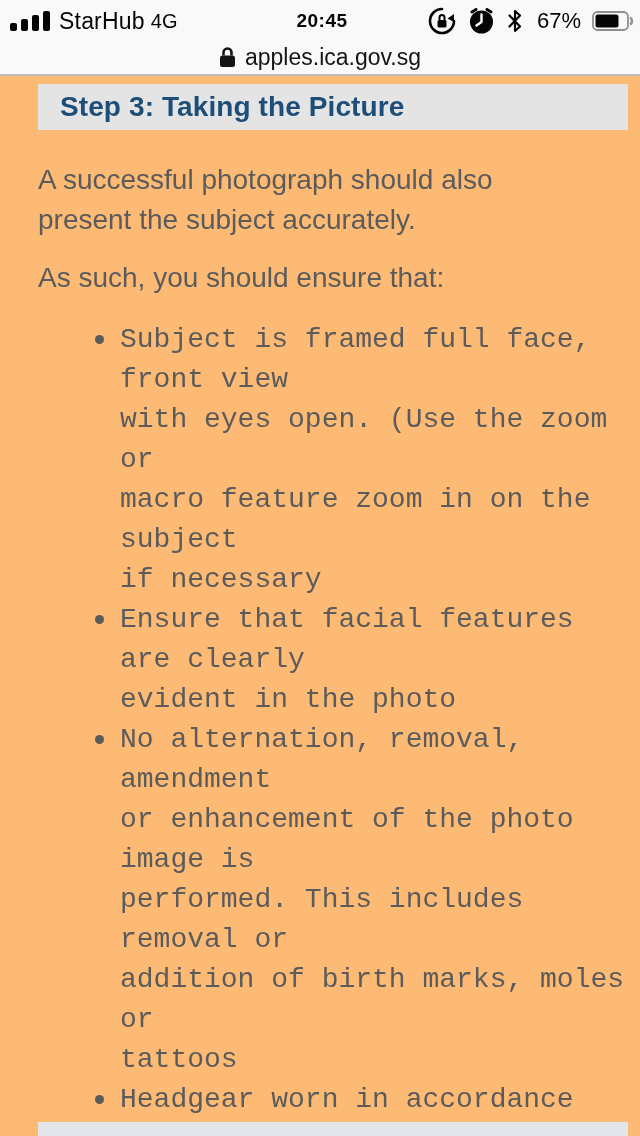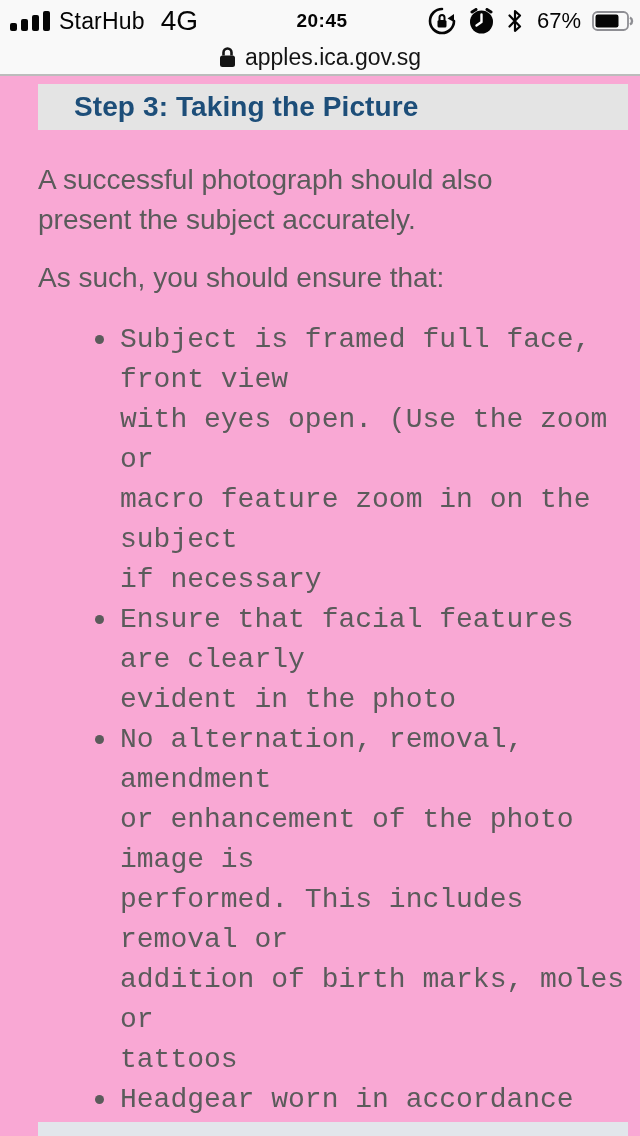--- a/index.html
+++ b/index.html
@@ -5,21 +5,21 @@
   html, body {
     margin: 0;
     padding: 0;
     background: #ffffff;
     font-family: "Liberation Sans", "DejaVu Sans", sans-serif;
   }
   .screen {
     position: relative;
     width: 640px;
     height: 1136px;
-    background: #f9a8d4;
+    background: #fdba74;
     overflow: hidden;
   }
 
   
   .chrome {
     background: var(--chrome-bg, #f9f9f9);
     border-bottom: 2px solid var(--hairline, #bcbcbc);
     height: 76px;
     box-sizing: border-box;
   }
@@ -30,21 +30,21 @@
     padding: 2px 6px 0 10px;
     box-sizing: border-box;
     color: #050505;
   }
   .status-left {
     flex: 1;
     display: flex;
     align-items: center;
   }
   .carrier { font-size: 23px; margin-left: 7px; letter-spacing: 0.2px; }
-  .network { font-size: 28px; margin-left: 16px; }
+  .network { font-size: 20px; margin-left: 6px; }
   .status-time {
     font-size: 19px;
     font-weight: 700;
     letter-spacing: 0.5px;
   }
   .status-right {
     flex: 1;
     display: flex;
     align-items: center;
     justify-content: flex-end;
@@ -65,21 +65,21 @@
 
   
   .content { position: relative; }
 
   .section-heading {
     margin: 8px 12px 0 38px;
     height: 46px;
     background: var(--heading-bg, #e4e4e4);
     display: flex;
     align-items: center;
-    padding-left: 36px;
+    padding-left: 22px;
     box-sizing: border-box;
   }
   .section-heading-text {
     color: var(--heading-text, #1d4e79);
     font-size: 28px;
     font-weight: 700;
     letter-spacing: 0.1px;
   }
 
   .body-text {

